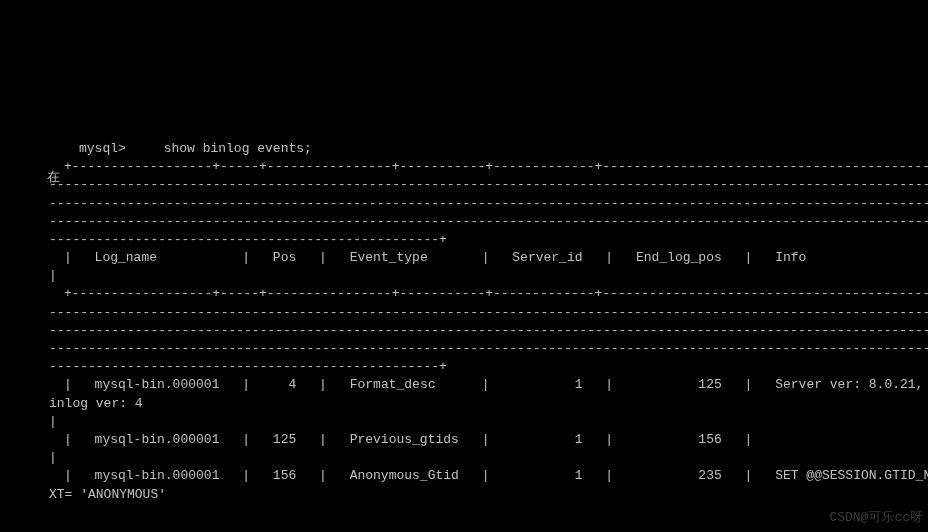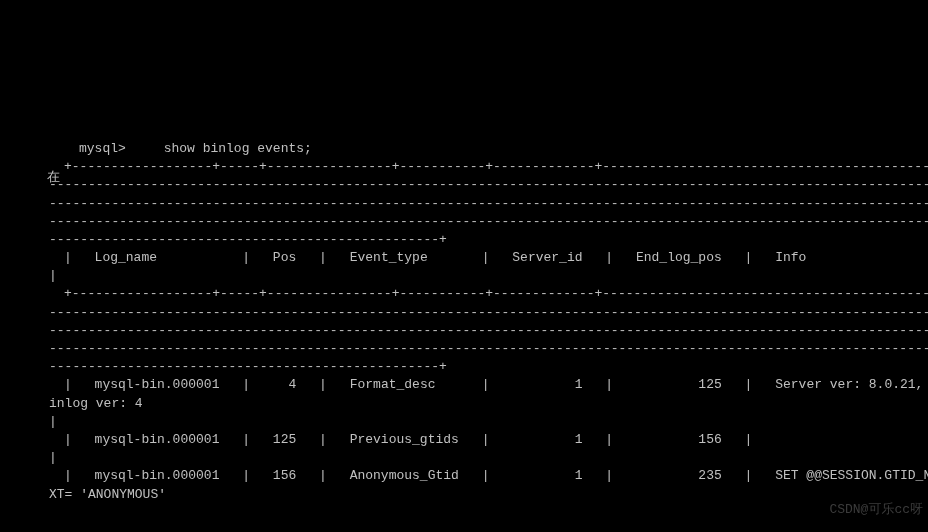--- a/index.html
+++ b/index.html
@@ -29,21 +29,21 @@
     }
     .left-marker {
       position: absolute;
       left: 2px;
       top: 124px;
       color: #c0c0c0;
     }
     .watermark {
       position: absolute;
       right: 20px;
-      bottom: 28px;
+      bottom: 20px;
       color: #555;
       font-size: 13px;
       opacity: 0.7;
     }
   </style>
 </head>
 <body>
 
 
 

